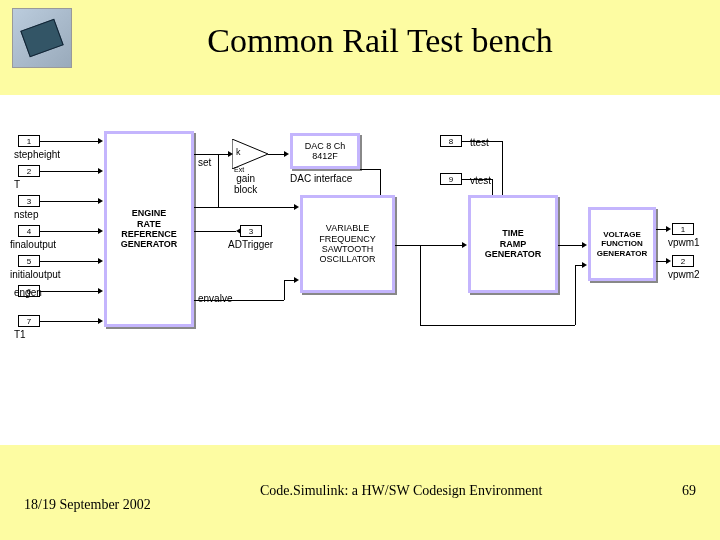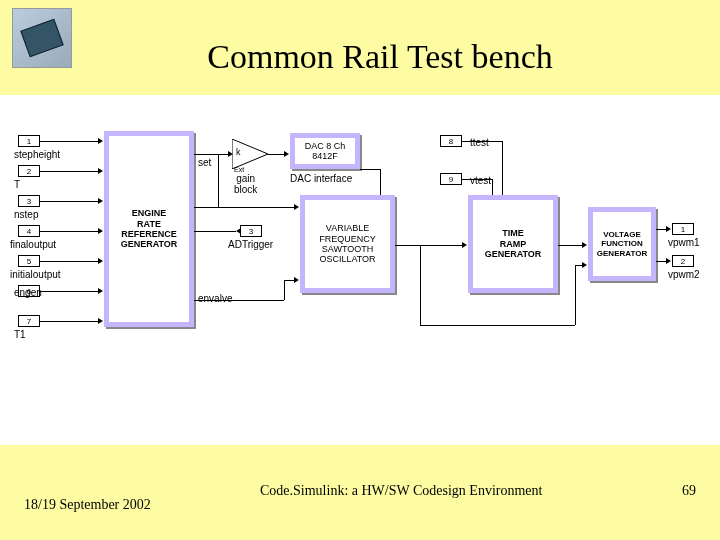--- a/index.html
+++ b/index.html
@@ -1,29 +1,29 @@
 <!DOCTYPE html>
 <html><head>
 <meta charset="utf-8">
 <style>
   * { box-sizing: border-box; margin: 0; padding: 0; }
   html, body { width: 720px; height: 540px; font-family: Arial, sans-serif; background: #fff; }
   .header { background: #fdfca2; height: 95px; position: relative; }
   .logo { position: absolute; left: 12px; top: 8px; width: 60px; height: 60px; border: 1px solid #999; background: linear-gradient(135deg,#bcd,#9ab); display:flex; align-items:center; justify-content:center; }
   .logo-chip { width: 36px; height: 28px; background: #356; transform: rotate(-20deg); border: 1px solid #123; }
-  .title { font-family: "Times New Roman", serif; font-size: 34px; text-align: center; padding-top: 38px; margin-left: 40px; }
+  .title { font-family: "Times New Roman", serif; font-size: 34px; text-align: center; padding-top: 22px; margin-left: 40px; }
   .diagram { position: relative; width: 720px; height: 350px; }
   .footer { background: #fdfca2; height: 95px; position: relative; }
   .ft { position: absolute; top: 38px; font-family: "Times New Roman", serif; font-size: 14px; }
   .ft.date { left: 24px; margin-top: 14px; }
   .ft.caption { left: 260px; }
   .ft.page { right: 24px; }
 
   
-  .box { position: absolute; border: 5px solid #c4b5fd; background: #fff; font-size: 9px; text-align: center; display:flex; align-items:center; justify-content:center; padding: 2px; line-height: 1.15; }
+  .box { position: absolute; border: 3px solid #c4b5fd; background: #fff; font-size: 9px; text-align: center; display:flex; align-items:center; justify-content:center; padding: 2px; line-height: 1.15; }
   .port { position: absolute; width: 22px; height: 12px; border: 1px solid #000; background: #fff; font-size: 8px; display:flex; align-items:center; justify-content:center; }
   .label { position: absolute; font-size: 10px; color: #000; }
   .shadow { box-shadow: 2px 2px 0 #888; }
 
   
   .h { position:absolute; height:1px; background:#000; }
   .v { position:absolute; width:1px; background:#000; }
   .ah { position:absolute; width:0; height:0; border-top:3px solid transparent; border-bottom:3px solid transparent; border-left:5px solid #000; }
   .al { position:absolute; width:0; height:0; border-top:3px solid transparent; border-bottom:3px solid transparent; border-right:5px solid #000; }
 </style>

